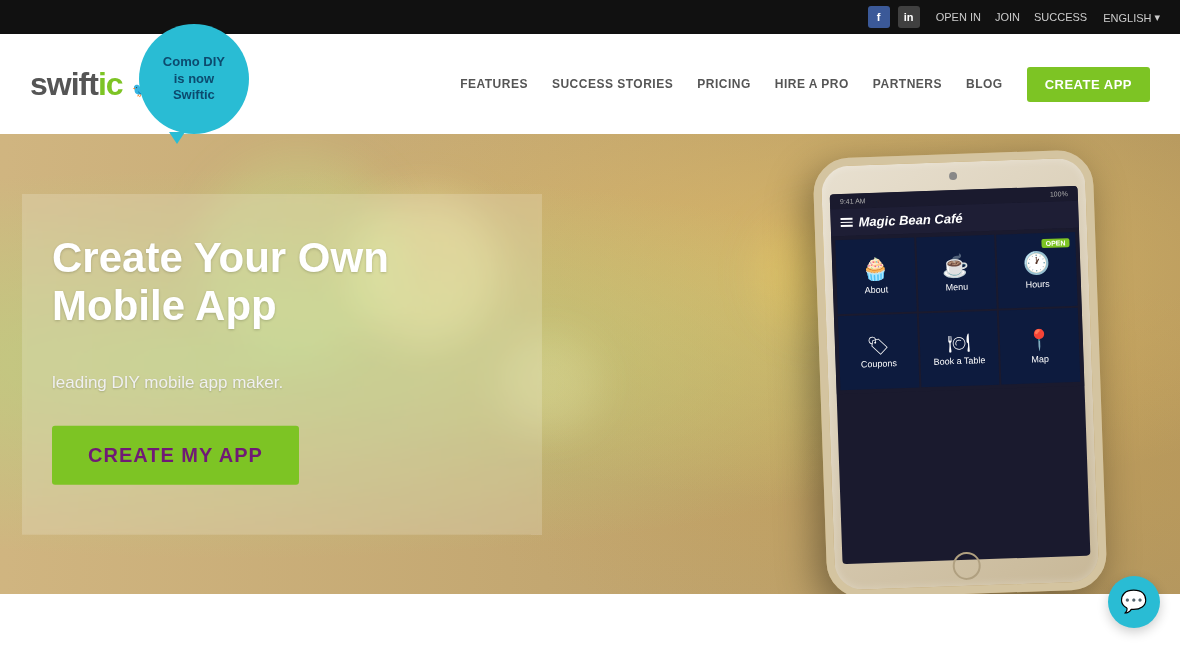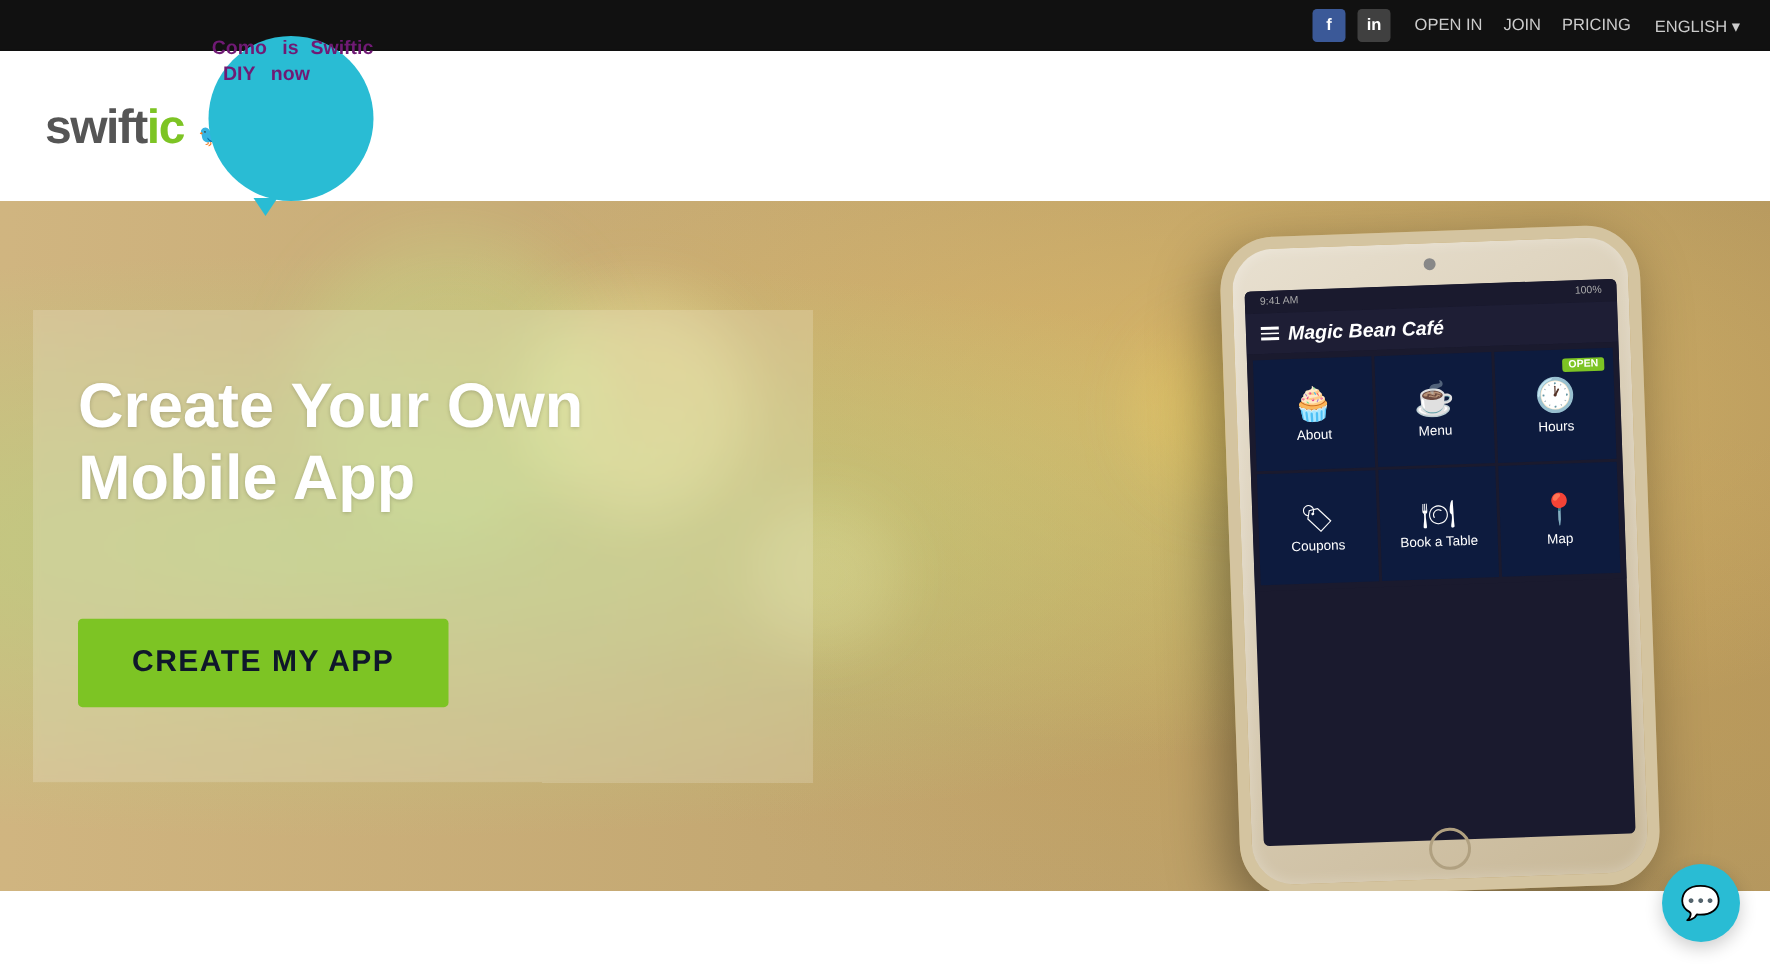--- a/index.html
+++ b/index.html
@@ -41,25 +41,26 @@
     }
     .logo-area { display: flex; align-items: center; gap: 0; }
     .logo-text {
       font-size: 32px;
       font-weight: 700;
       color: #333;
       letter-spacing: -1px;
     }
     .speech-bubble {
       background: #29bcd4;
-      color: #701a75;
+      color: #0c4a6e;
       border-radius: 50%;
       width: 110px; height: 110px;
       display: flex;
-      flex-direction: row;
+      flex-direction: column;
+      align-items: center;
       justify-content: center;
       font-size: 13px;
       font-weight: bold;
       line-height: 1.3;
       text-align: center;
       margin-left: -10px;
       margin-top: -10px;
       position: relative;
       z-index: 10;
     }
@@ -149,21 +150,21 @@
     }
     .hero-subtitle {
       font-size: 17px;
       color: #f0f0f0;
       line-height: 1.5;
       margin-bottom: 30px;
       text-shadow: 0 1px 2px rgba(0,0,0,0.2);
     }
     .cta-btn {
       background: #7dc424;
-      color: #0f172a;
+      color: #701a75;
       padding: 18px 36px;
       font-size: 20px;
       font-weight: 700;
       text-transform: uppercase;
       border: none;
       border-radius: 3px;
       cursor: pointer;
       letter-spacing: 1px;
       display: inline-block;
     }
@@ -298,56 +299,66 @@
 <body>
 
 <div class="top-bar">
   <div class="social-icons">
     <div class="social-icon fb-icon">f</div>
     <div class="social-icon li-icon">in</div>
   </div>
   <div class="top-bar-links">
     <span>OPEN IN</span>
     <span>JOIN</span>
-    <span>PRICING</span>
+    <span>SUCCESS</span>
   </div>
   <div class="lang-select">
     <span>ENGLISH</span>
     <span>▾</span>
   </div>
 </div>
 
 <div class="header">
   <div class="logo-area">
     <div class="logo-text">
       <span style="color:#555;">swif</span><span style="color:#555;">t</span><span style="color:#7dc424;">ic</span>
       <span style="font-size:14px; color:#7dc424; margin-left:2px;">🐦</span>
     </div>
     <div class="speech-bubble">
       <span>Como DIY</span>
       <span>is now</span>
       <span>Swiftic</span>
     </div>
   </div>
+  <nav class="main-nav">
+    <span class="nav-link">FEATURES</span>
+    <span class="nav-link">SUCCESS STORIES</span>
+    <span class="nav-link">PRICING</span>
+    <span class="nav-link">HIRE A PRO</span>
+    <span class="nav-link">PARTNERS</span>
+    <span class="nav-link">BLOG</span>
+    <button class="create-app-btn">CREATE APP</button>
+  </nav>
 </div>
 
 <div class="hero">
   <div class="hero-bg"></div>
 
   <div class="bokeh" style="width:150px;height:150px;left:350px;top:60px;background:rgba(255,255,180,0.3);"></div>
   <div class="bokeh" style="width:100px;height:100px;left:500px;top:200px;background:rgba(255,255,200,0.2);"></div>
   <div class="bokeh" style="width:200px;height:200px;left:200px;top:20px;background:rgba(200,255,150,0.2);"></div>
   <div class="bokeh" style="width:120px;height:120px;right:300px;top:80px;background:rgba(255,220,100,0.25);"></div>
   <div class="bokeh" style="width:80px;height:80px;right:200px;bottom:80px;background:rgba(255,180,80,0.2);"></div>
 
   <div class="hero-content">
     <div class="hero-panel">
       <h1 class="hero-title">Create Your Own Mobile App</h1>
       <p class="hero-subtitle">
         <br>
+        <span>leading DIY mobile app maker.</span>
       </p>
       <button class="cta-btn">CREATE MY APP</button>
     </div>
   </div>
 
   <div class="phone-container">
     <div class="phone-mockup">
       <div class="phone-camera"></div>
       <div class="phone-screen">
 

